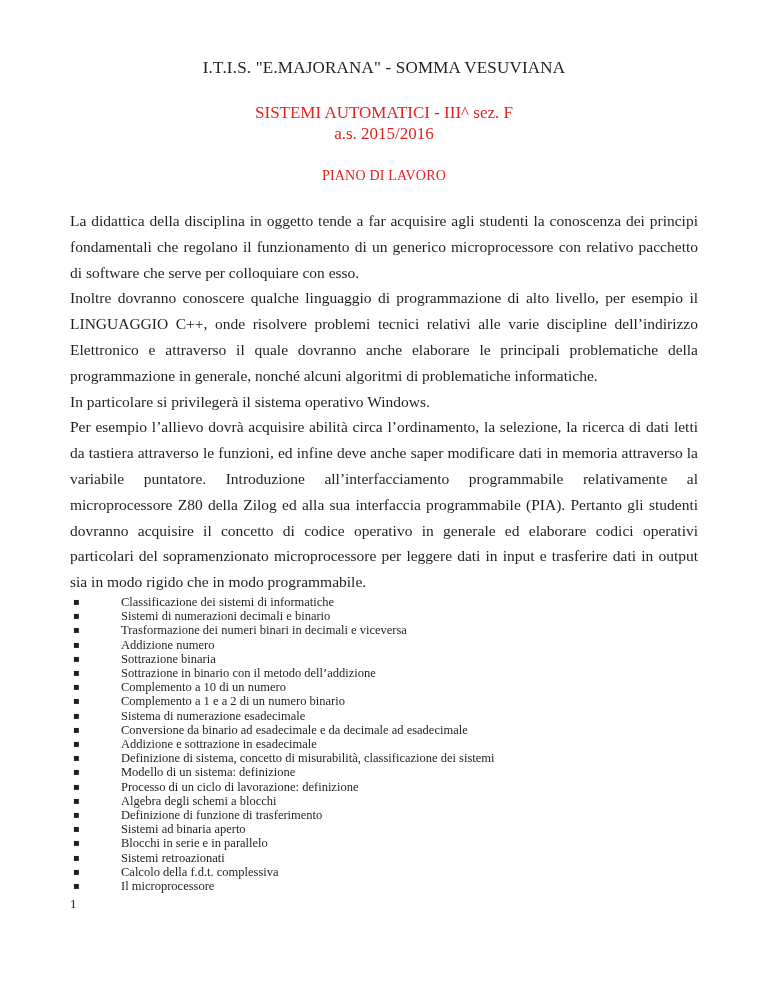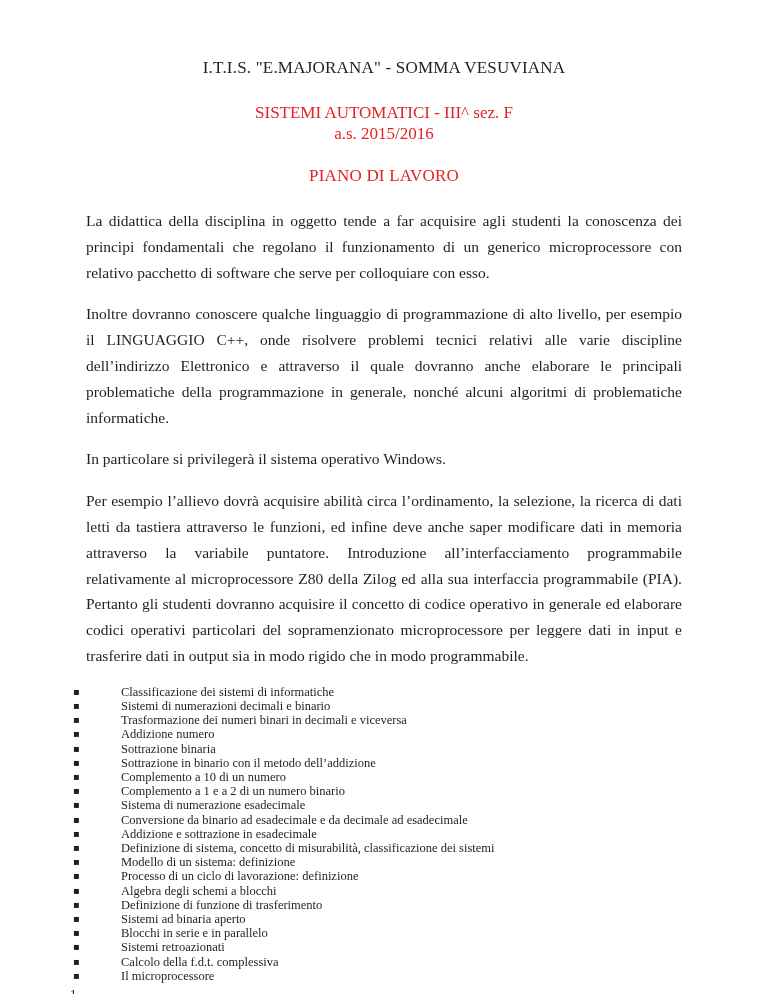--- a/index.html
+++ b/index.html
@@ -29,30 +29,30 @@
   .red { color: var(--accent, #e32222); }
   .course-title {
     font-size: 17px;
     line-height: 21px;
   }
   .school-year {
     font-size: 17px;
     line-height: 21px;
   }
   .doc-title {
-    font-size: 17px;
+    font-size: 14px;
     line-height: 21px;
     margin-top: 21px;
     letter-spacing: 0.2px;
   }
   .body-text {
     margin-top: 22px;
   }
   .body-text p {
-    margin: 16px;
+    margin: 0;
     font-size: 15.5px;
     line-height: 25.8px;
     text-align: justify;
     text-justify: inter-word;
   }
   .topics-heading {
     margin: 20px 0 0 0;
     font-size: 15.5px;
     line-height: 19px;
     font-weight: bold;

